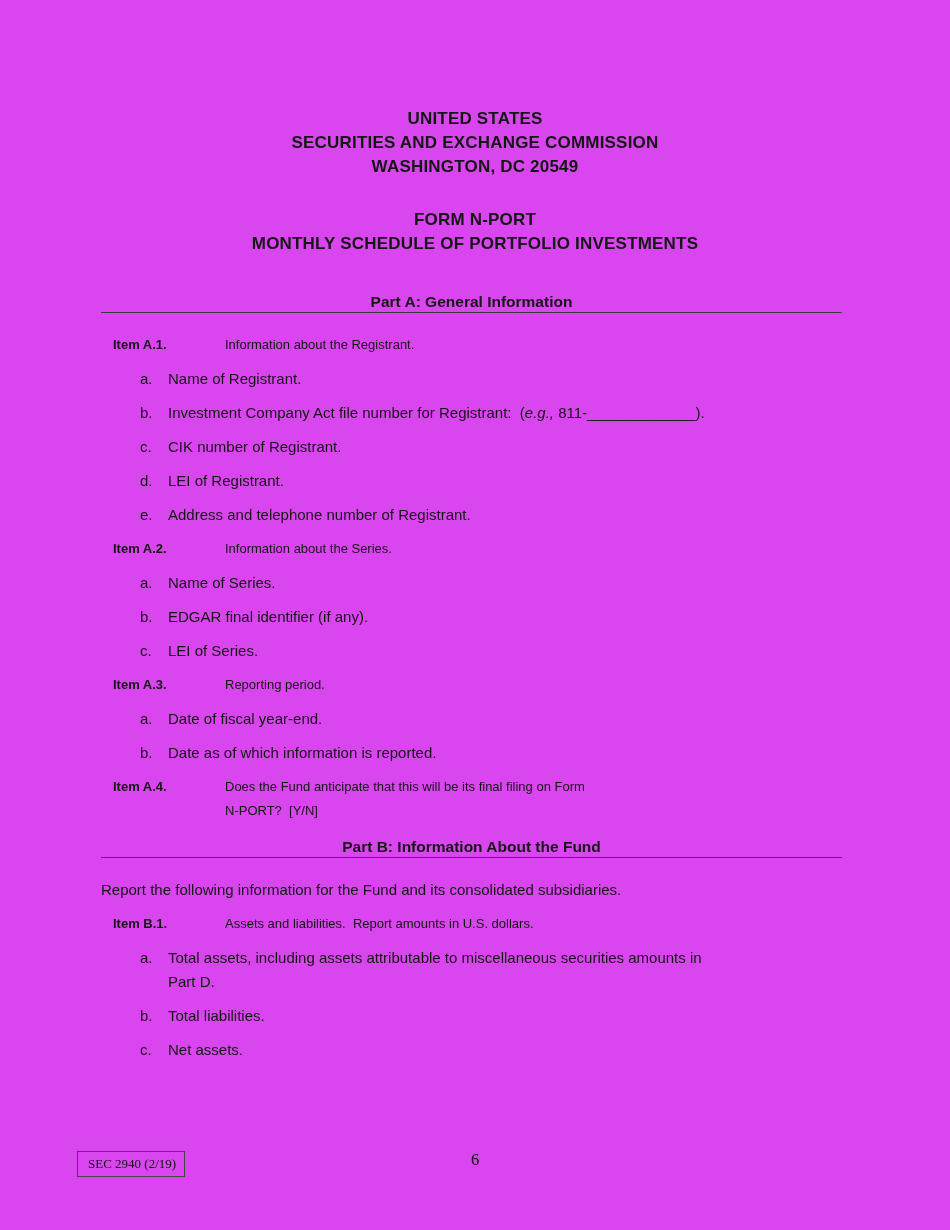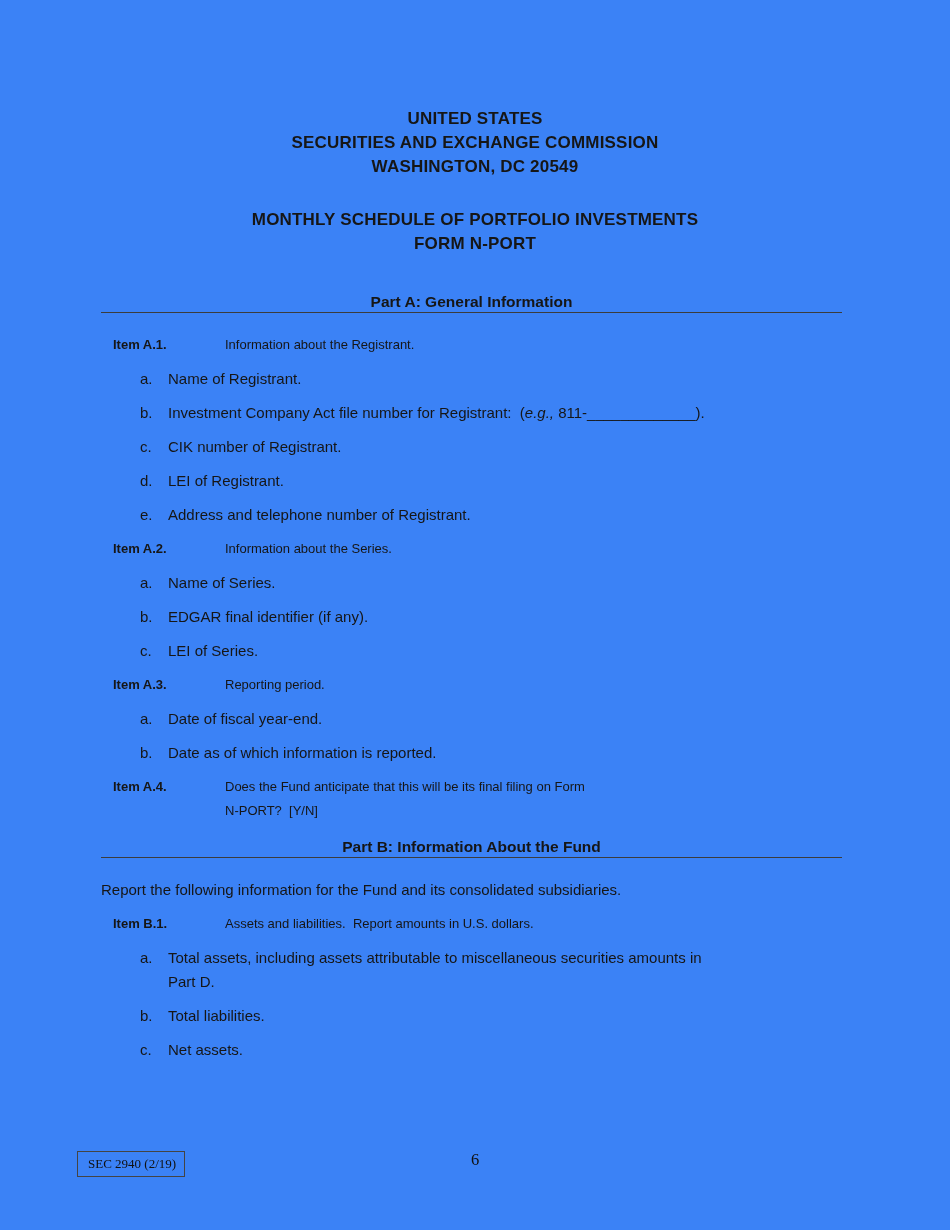--- a/index.html
+++ b/index.html
@@ -3,21 +3,21 @@
 <meta charset="utf-8">
 <style>
   * { margin: 0; padding: 0; box-sizing: border-box; }
   html, body { background: #ffffff; }
   body {
     width: 950px; height: 1230px; position: relative;
     font-family: "Liberation Sans", sans-serif;
     color: #161616;
     overflow: hidden;
   }
-  .page { position: absolute; inset: 0; background: #3b82f6; }
+  .page { position: absolute; inset: 0; background: #d946ef; }
 
   .agency {
     padding-top: 107px;
     text-align: center;
     font-weight: bold;
     font-size: 17px;
     line-height: 24px;
     letter-spacing: 0.2px;
   }
   .form-title {
@@ -96,22 +96,22 @@
 
 <div class="page">
 
   <header class="agency">
     <div>UNITED STATES</div>
     <div>SECURITIES AND EXCHANGE COMMISSION</div>
     <div>WASHINGTON, DC 20549</div>
   </header>
 
   <div class="form-title">
+    <div>FORM N-PORT</div>
     <div>MONTHLY SCHEDULE OF PORTFOLIO INVESTMENTS</div>
-    <div>FORM N-PORT</div>
   </div>
 
   <main class="content">
       <section class="part">
         <h2 class="part-heading">Part A: General Information</h2>
         <div class="item-row">
           <span class="item-label">Item A.1.</span>
           <span class="item-text"><span>Information about the Registrant.</span></span>
         </div>
         <div class="sub-row">

